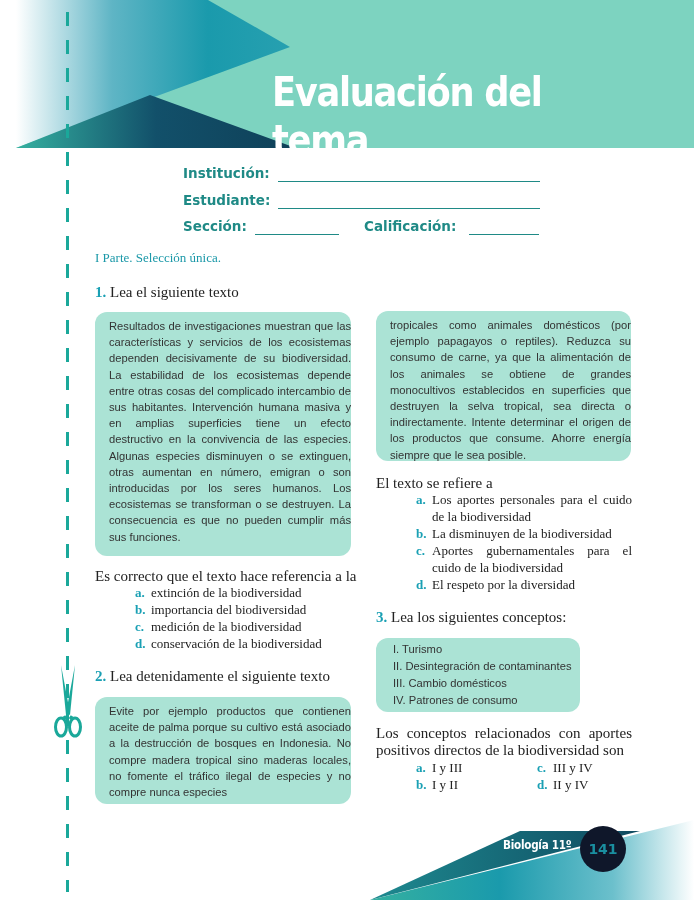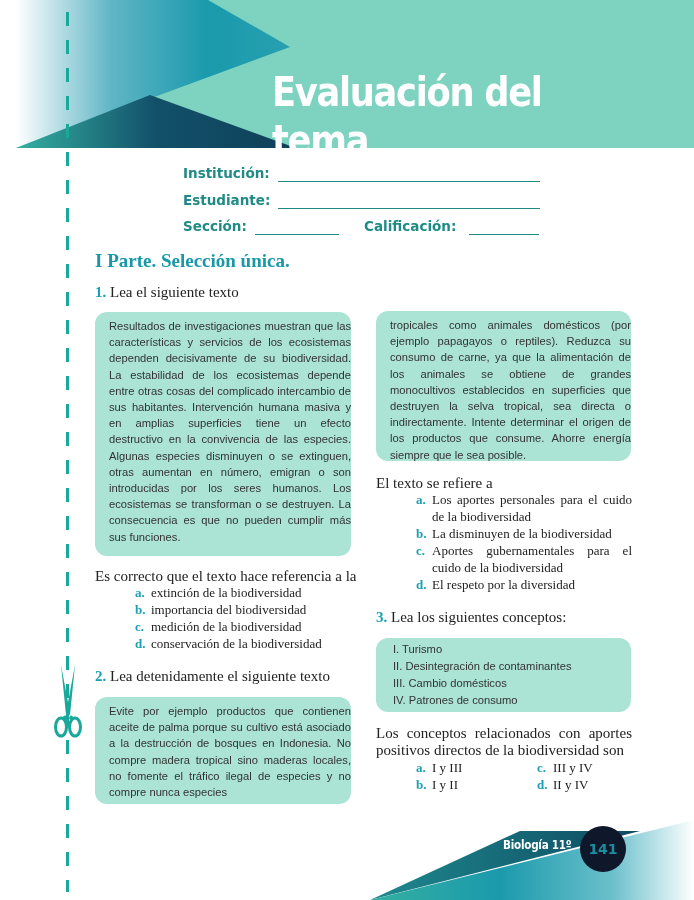--- a/index.html
+++ b/index.html
@@ -20,34 +20,34 @@
   .cutline {
     position: absolute; left: 66px; top: 12px; width: 3px; height: 880px;
     background: repeating-linear-gradient(to bottom, #1aa89a 0 14px, transparent 14px 28px);
   }
   .scissors { position: absolute; left: 52px; top: 663px; }
 
   
   .form { position: absolute; left: 183px; top: 165px; font-family: "DejaVu Sans", sans-serif; font-weight: bold; font-size: 13.5px; color: #1f8a86; }
   .frow { position: absolute; white-space: nowrap; }
   .fline { position: absolute; height: 1px; background: #1f8a86; }
-  .parte { position: absolute; left: 95px; top: 250px; font-size: 19px; font-weight: bold; color: #1a98a8; text-align: center; }
+  .parte { position: absolute; left: 95px; top: 250px; font-size: 13px; font-weight: normal; color: #1a98a8; text-align: center; }
   .q { position: absolute; font-size: 15px; color: #222; }
   .q .num { color: #1aa0b4; font-weight: bold; }
 
   .box {
     position: absolute; background: #abe3d5; border-radius: 12px;
     font-family: "Liberation Sans", sans-serif; font-size: 11.2px; line-height: 16.2px;
     color: #333; text-align: justify; padding: 6px 0 6px 14px;
   }
   .opts { position: absolute; font-size: 13px; line-height: 17px; color: #222; }
   .opts .o { position: relative; padding-left: 16px; }
   .opts .o .l { position: absolute; left: 0; color: #1aa0b4; font-weight: bold; }
 
-  .concepts { position: absolute; left: 376px; top: 638px; width: 255px; height: 74px; background: #abe3d5; border-radius: 12px; font-family: "Liberation Sans", sans-serif; font-size: 11.2px; line-height: 17px; color: #333; padding: 3px 0 0 17px; }
+  .concepts { position: absolute; left: 376px; top: 638px; width: 204px; height: 74px; background: #abe3d5; border-radius: 12px; font-family: "Liberation Sans", sans-serif; font-size: 11.2px; line-height: 17px; color: #333; padding: 3px 0 0 17px; }
 
   .footer-text { position: absolute; left: 503px; top: 837px; font-family: "DejaVu Sans", sans-serif; font-weight: bold; font-size: 13px; color: #fff; transform: scaleX(0.8); transform-origin: left center; letter-spacing: -0.3px; }
   .page-circle { position: absolute; left: 580px; top: 826px; width: 46px; height: 46px; border-radius: 50%; background: #0f172a; display: flex; align-items: center; justify-content: center; font-family: "DejaVu Sans", sans-serif; font-weight: bold; font-size: 14px; color: #1a8fa0; }
 </style>
 </head>
 <body>
 
 <div class="header">
   <svg width="694" height="150">
     <defs>

